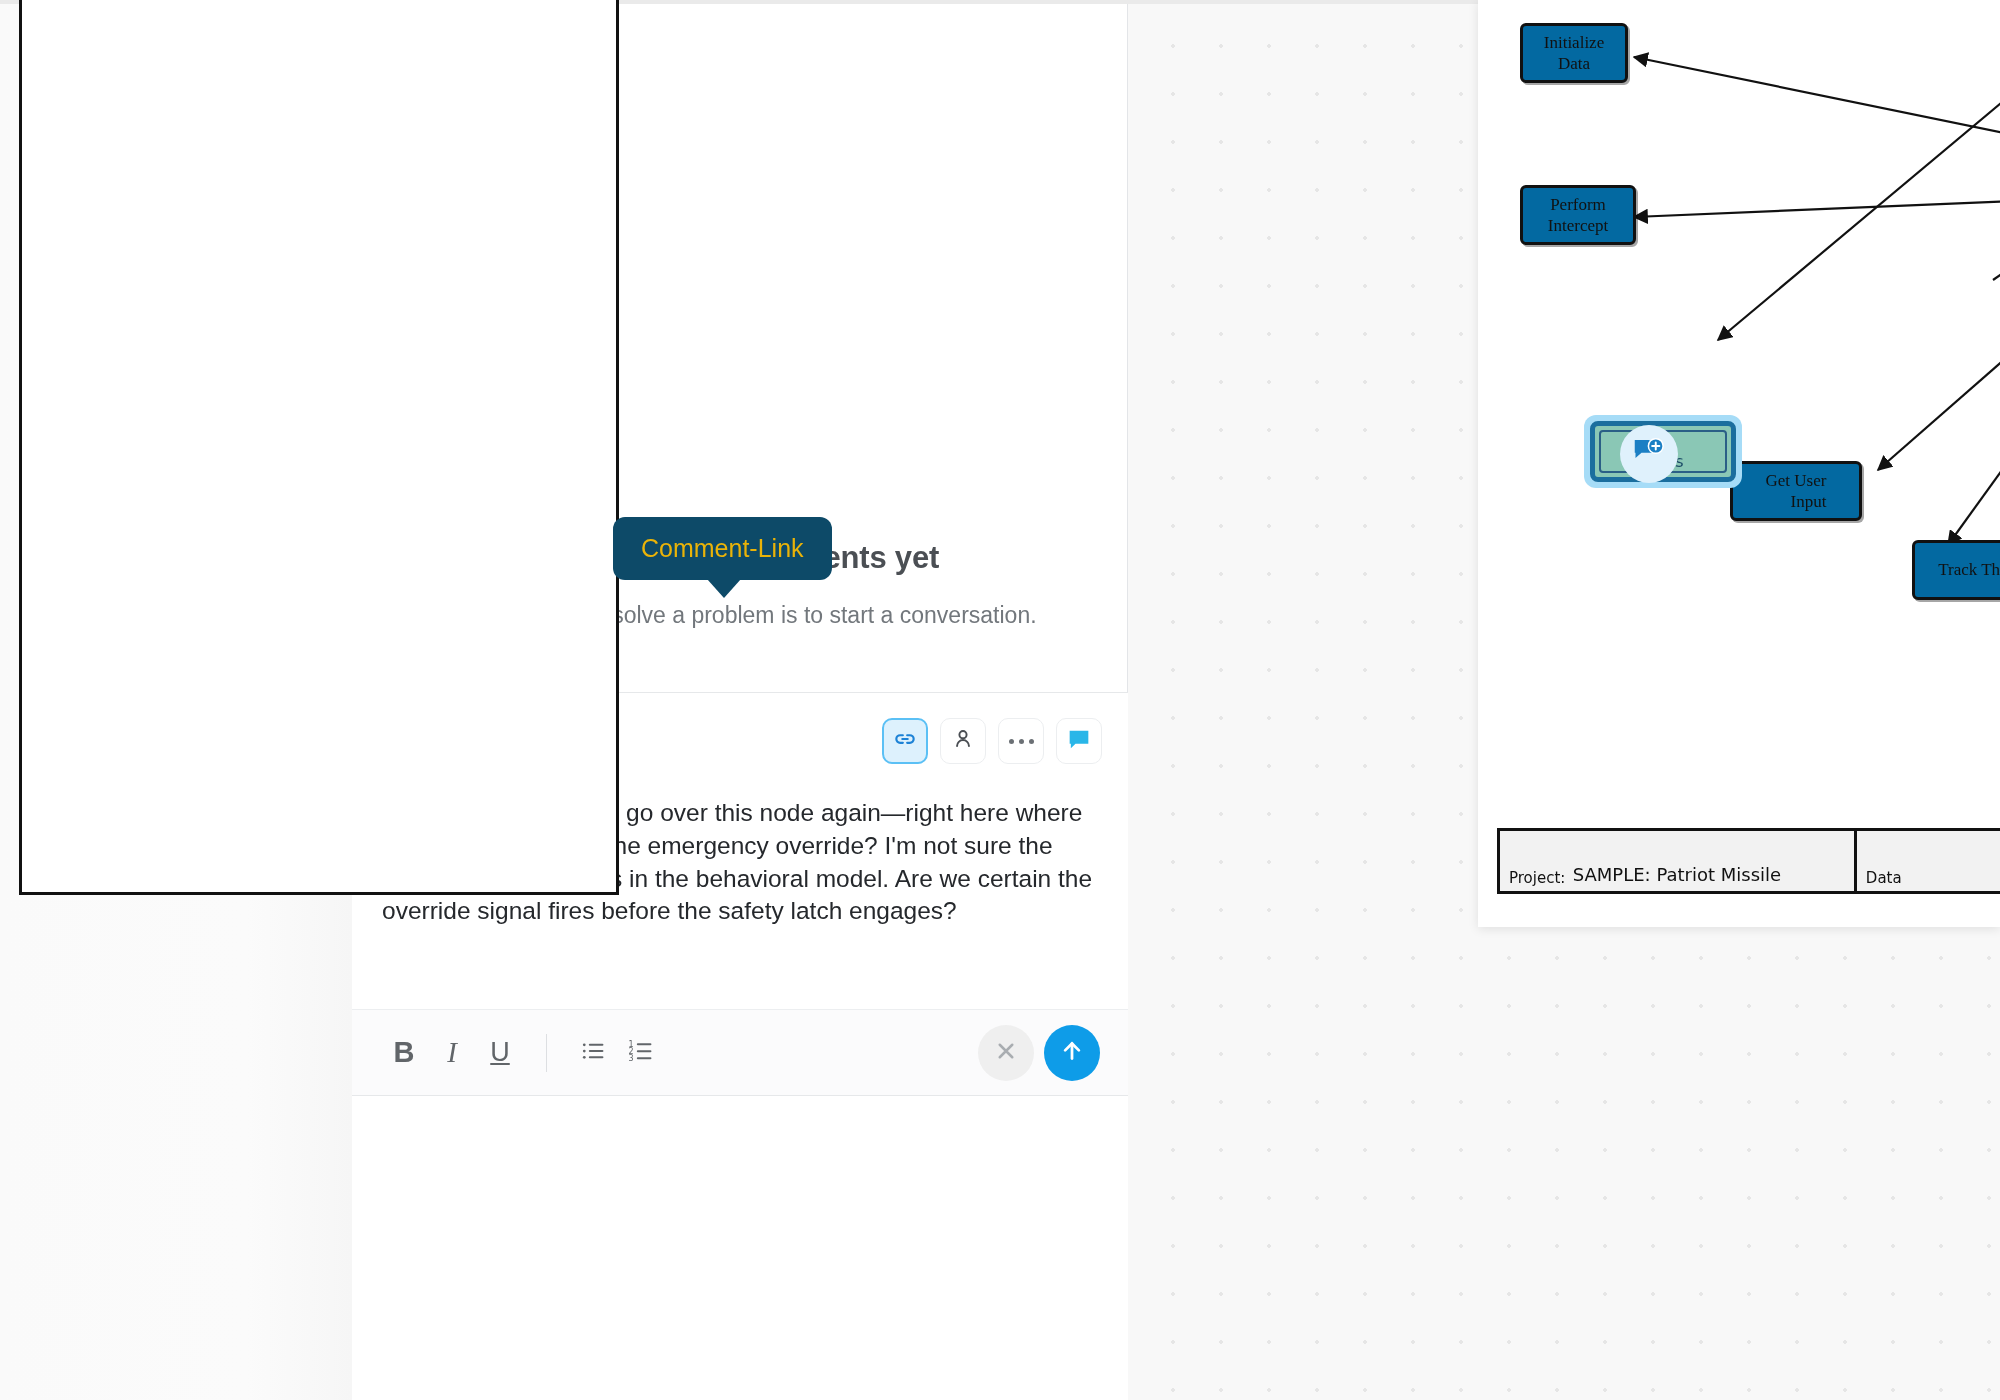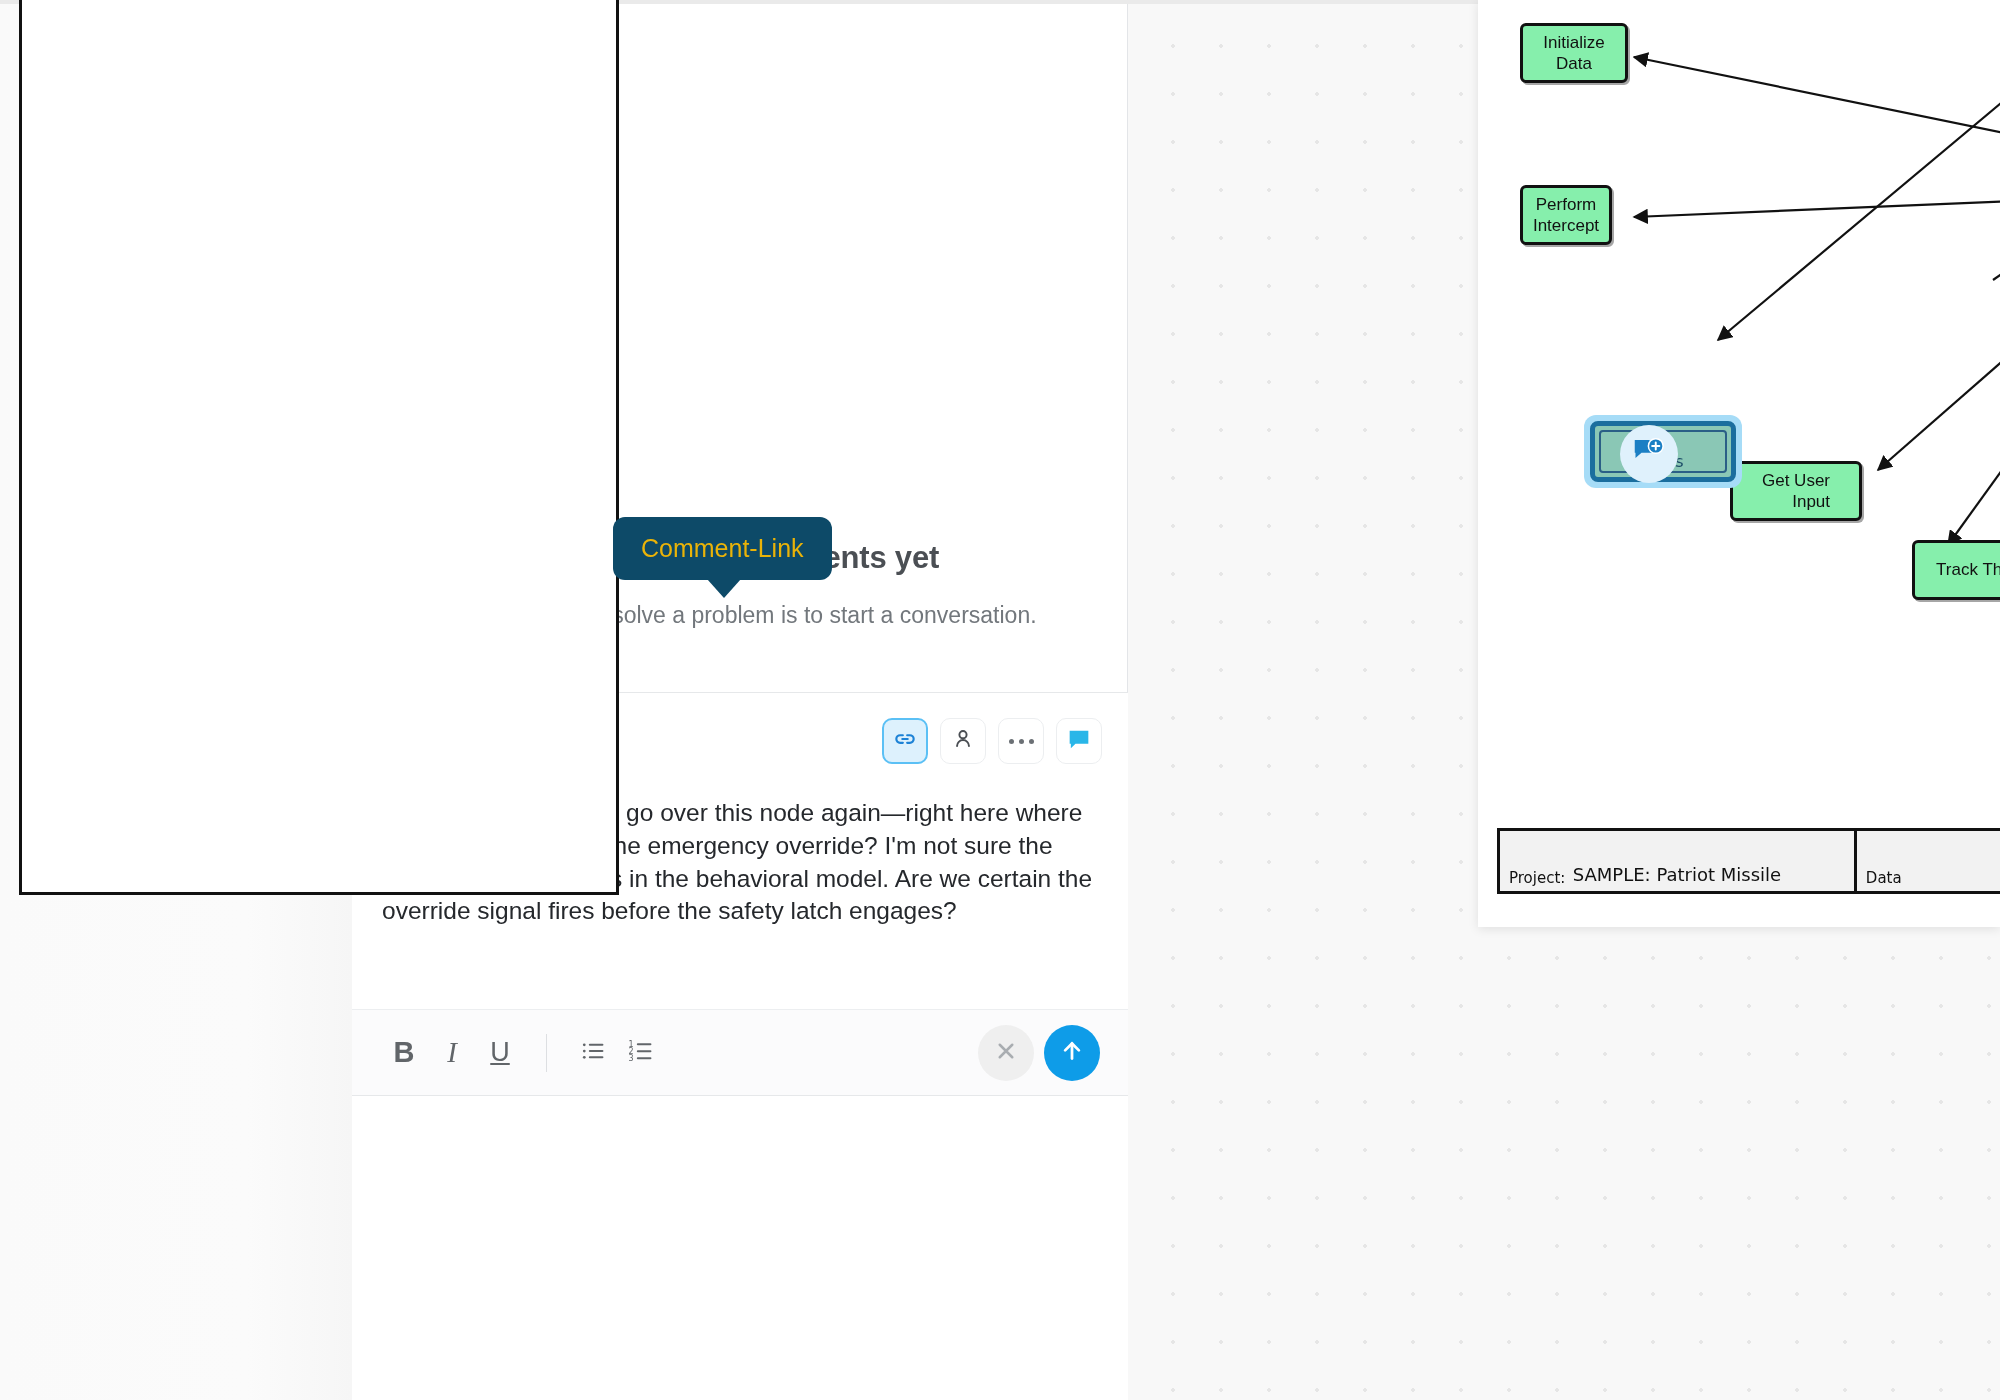--- a/index.html
+++ b/index.html
@@ -138,28 +138,28 @@
     background: #ffffff;
     box-shadow: 0 2px 10px rgba(0,0,0,0.10);
   }
   .diagram-frame {
     position: absolute; left: 19px; top: -10px; width: 600px; height: 905px;
     border: 3px solid #111; background: #fff;
   }
 
   .node {
     position: absolute;
-    background: #86efac; border: 3px solid #111; border-radius: 6px;
-    display: flex; align-items: center; justify-content: center;
-    font-family: Liberation Sans, sans-serif;
+    background: #0369a1; border: 3px solid #111; border-radius: 6px;
+    display: flex; align-items: center; justify-content: center;
+    font-family: Liberation Serif, serif;
     font-size: 17px; color: #111; text-align: center; line-height: 1.25;
     box-shadow: 2px 2px 0 rgba(0,0,0,0.35);
   }
   .node-init   { left: 1520px; top: 23px;  width: 108px; height: 60px; }
-  .node-perf   { left: 1520px; top: 185px; width: 92px; height: 60px; }
+  .node-perf   { left: 1520px; top: 185px; width: 116px; height: 60px; }
   .node-getusr { left: 1730px; top: 461px; width: 132px; height: 60px; text-align: right; }
   .node-track  { left: 1912px; top: 540px; width: 120px; height: 60px; }
 
   
   .node-sel-halo {
     position: absolute; left: 1584px; top: 415px; width: 158px; height: 73px;
     background: #a6dcf7; border-radius: 12px;
   }
   .node-sel-ring {
     position: absolute; left: 1590px; top: 421px; width: 146px; height: 61px;

